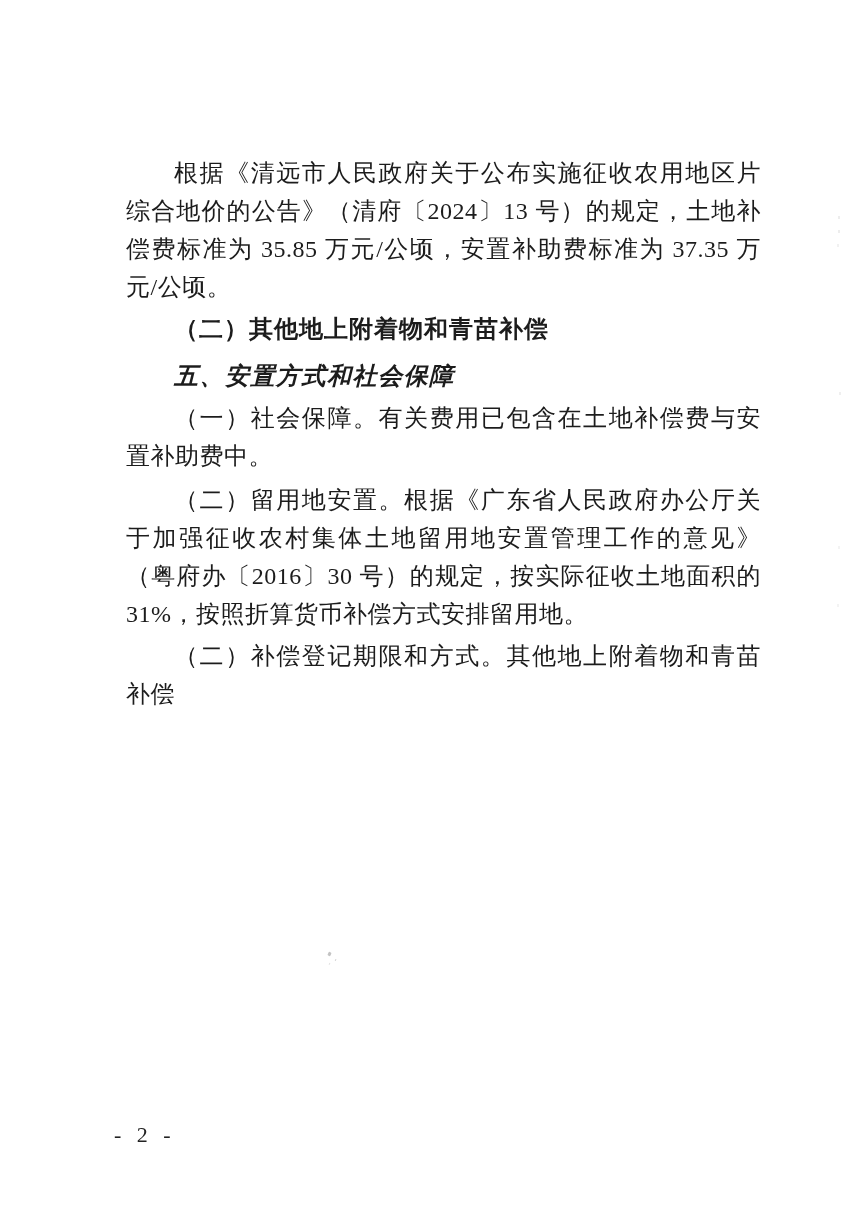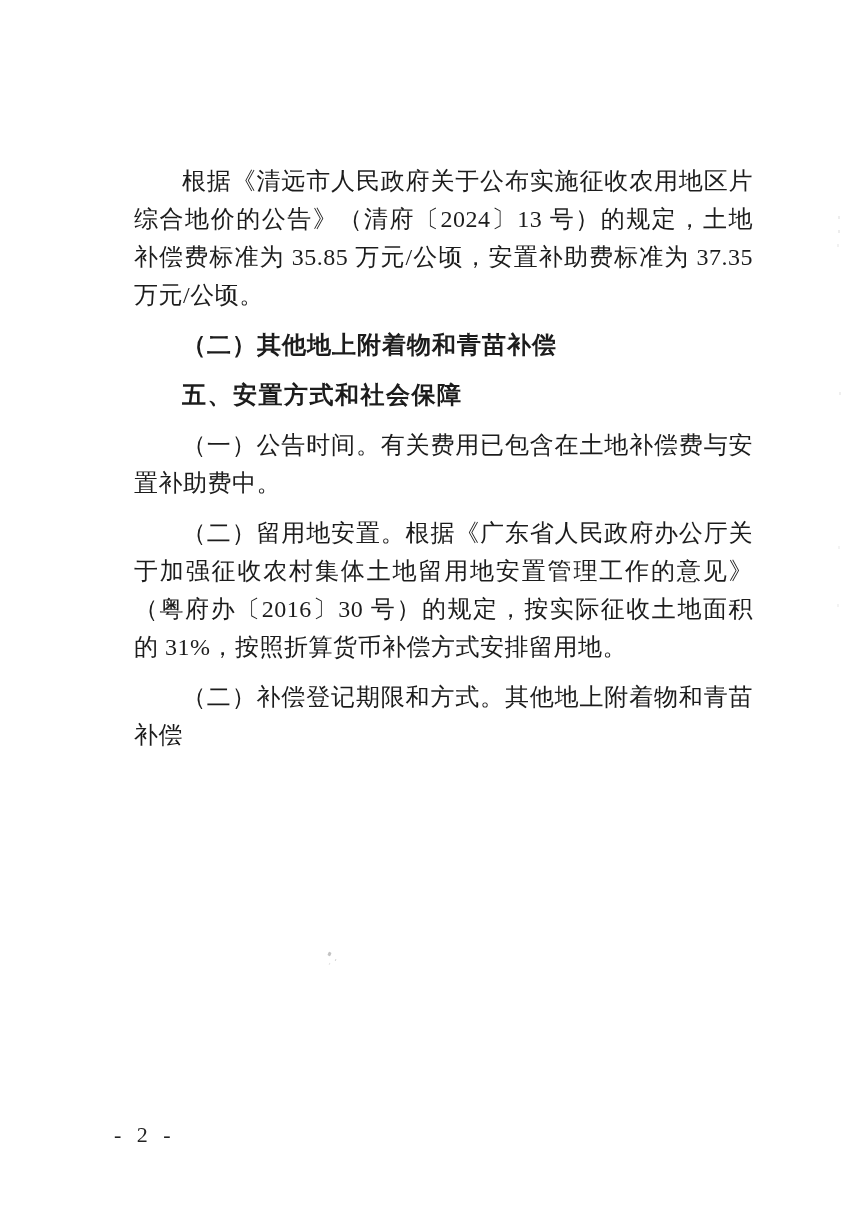--- a/index.html
+++ b/index.html
@@ -23,28 +23,29 @@
     position: absolute;
     top: 150px;
     left: 122px;
     width: 643px;
     font-size: 24px;
     line-height: 38px;
     text-align: justify;
     letter-spacing: 0.5px;
   }
   .doc p {
-    margin: 12px;
+    margin: 4px;
     text-indent: 2em;
   }
   
   .doc p.heading {
     font-family: "Liberation Sans", "DejaVu Sans", sans-serif;
     font-weight: bold;
     letter-spacing: 1.5px;
+    font-style: italic;
   }
   
   .doc p.subheading {
     font-weight: bold;
     letter-spacing: 1px;
   }
   .mt2 { margin-top: 2px !important; }
   .mt6 { margin-top: 6px !important; }
   .mt7 { margin-top: 7px !important; }
   .mt9 { margin-top: 9px !important; }
@@ -87,21 +88,21 @@
 </style>
 </head>
 <body>
 
 <div class="page">
 
   <main class="doc">
     <p class="body">根据《清远市人民政府关于公布实施征收农用地区片综合地价的公告》（清府〔2024〕13 号）的规定，土地补偿费标准为 35.85 万元/公顷，安置补助费标准为 37.35 万元/公顷。</p>
     <p class="subheading">（二）其他地上附着物和青苗补偿</p>
     <p class="heading mt9">五、安置方式和社会保障</p>
-    <p class="body">（一）公告时间。有关费用已包含在土地补偿费与安置补助费中。</p>
+    <p class="body">（一）社会保障。有关费用已包含在土地补偿费与安置补助费中。</p>
     <p class="body mt6">（二）留用地安置。根据《广东省人民政府办公厅关于加强征收农村集体土地留用地安置管理工作的意见》（粤府办〔2016〕30 号）的规定，按实际征收土地面积的 31%，按照折算货币补偿方式安排留用地。</p>
     <p class="body mt2">（二）补偿登记期限和方式。其他地上附着物和青苗补偿</p>
   </main>
 
   <div class="footer-page-number">- 2 -</div>
 
   <div class="scan-speck"></div>
   <div class="scan-edge-noise"></div>
 
 </div>

